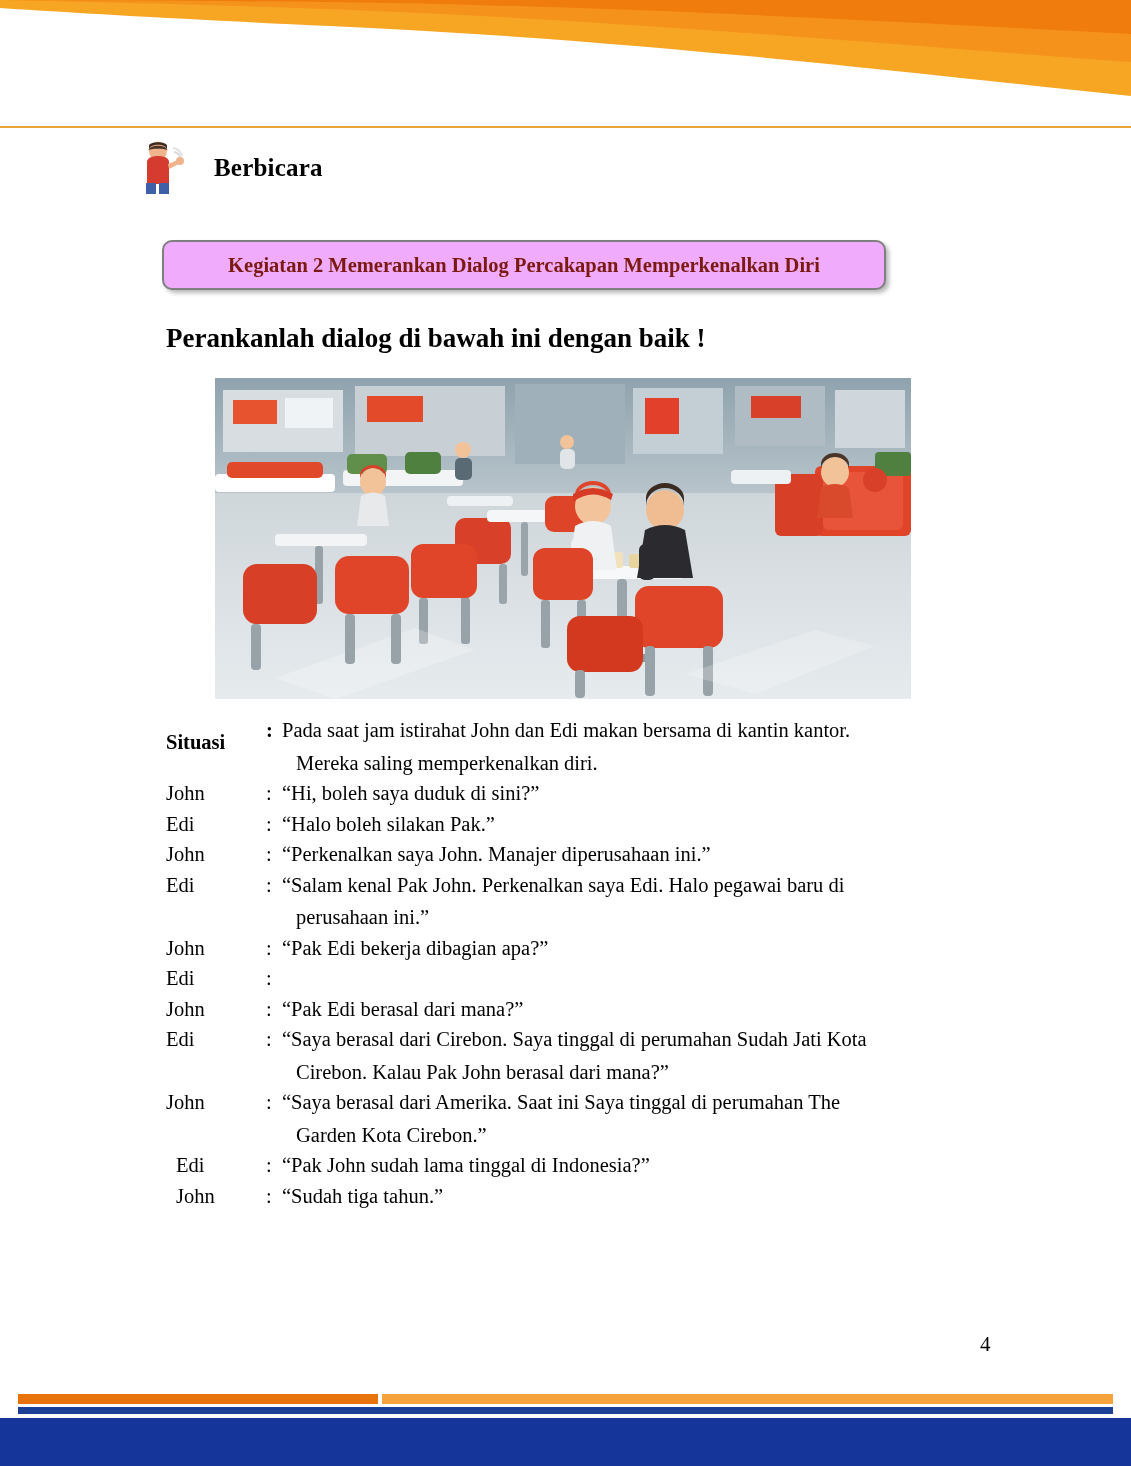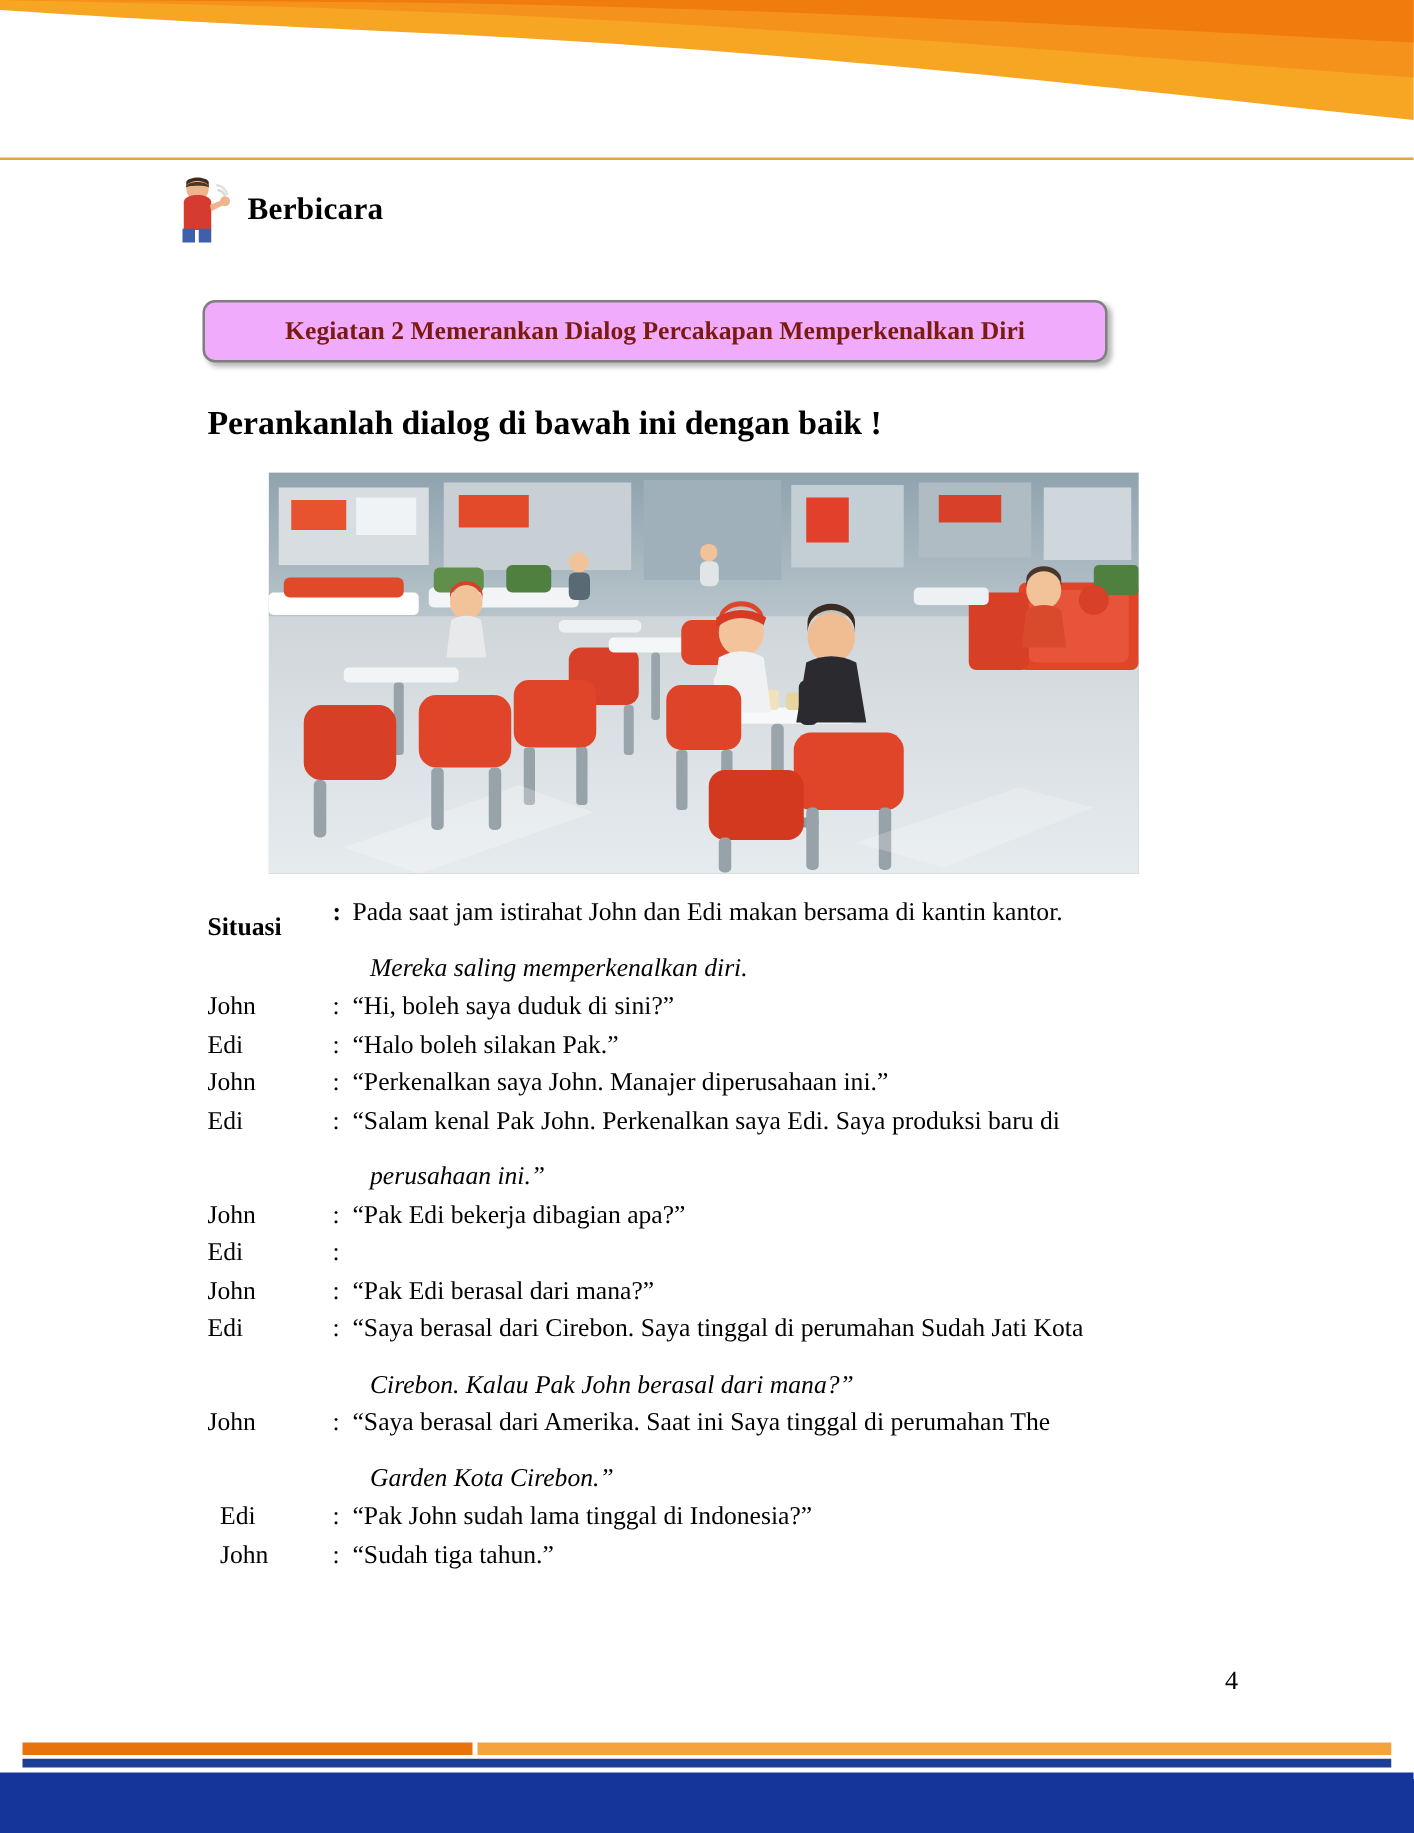--- a/index.html
+++ b/index.html
@@ -40,21 +40,21 @@
     width: 1131px;
   }
 
   
   .section-head {
     position: absolute;
     top: 12px;
     left: 140px;
     display: flex;
     align-items: center;
-    gap: 14px;
+    gap: 30px;
   }
   .speaker-icon {
     width: 44px;
     height: 56px;
     position: relative;
     display: block;
   }
   .section-title {
     font-size: 25px;
     font-weight: bold;
@@ -130,22 +130,21 @@
     width: 16px;
     flex: 0 0 16px;
   }
   .d-colon.bold { font-weight: bold; }
   .d-text {
     flex: 1 1 auto;
   }
   .d-text .cont {
     display: block;
     padding-left: 14px;
-    margin-top: 24px;
-    font-style: italic;
+    margin-top: 12px;
   }
   .d-row.indent .d-speaker { padding-left: 10px; }
 
   
   .page-number {
     position: absolute;
     top: 1204px;
     left: 980px;
     font-size: 21px;
     color: #000;
@@ -397,21 +396,21 @@
       <span class="d-colon">:</span>
       <span class="d-text">
         <span>“Perkenalkan saya John. Manajer diperusahaan ini.”</span>
       </span>
     </div>
 
     <div class="d-row">
       <span class="d-speaker">Edi</span>
       <span class="d-colon">:</span>
       <span class="d-text">
-        <span>“Salam kenal Pak John. Perkenalkan saya Edi. Saya produksi baru di</span>
+        <span>“Salam kenal Pak John. Perkenalkan saya Edi. Halo pegawai baru di</span>
         <span class="cont">perusahaan ini.”</span>
       </span>
     </div>
 
     <div class="d-row">
       <span class="d-speaker">John</span>
       <span class="d-colon">:</span>
       <span class="d-text">
         <span>“Pak Edi bekerja dibagian apa?”</span>
       </span>

